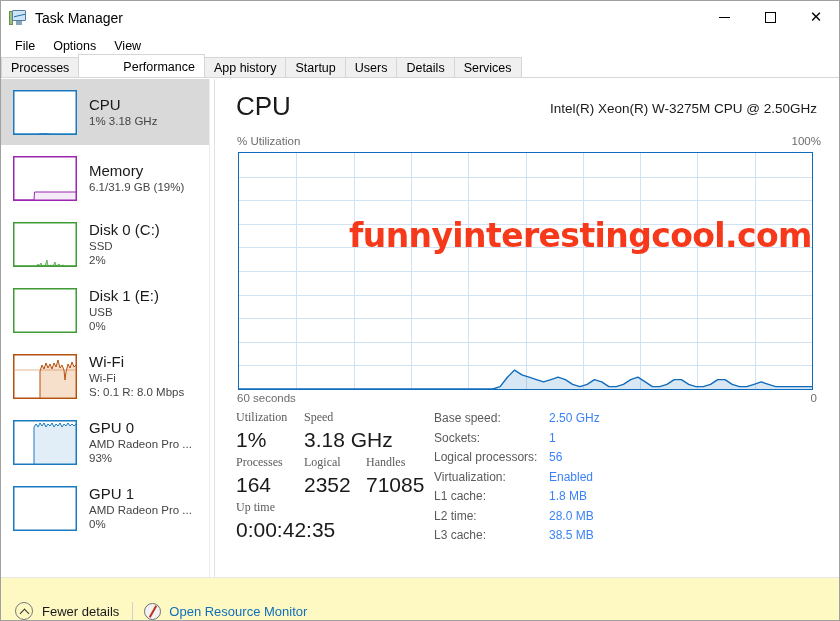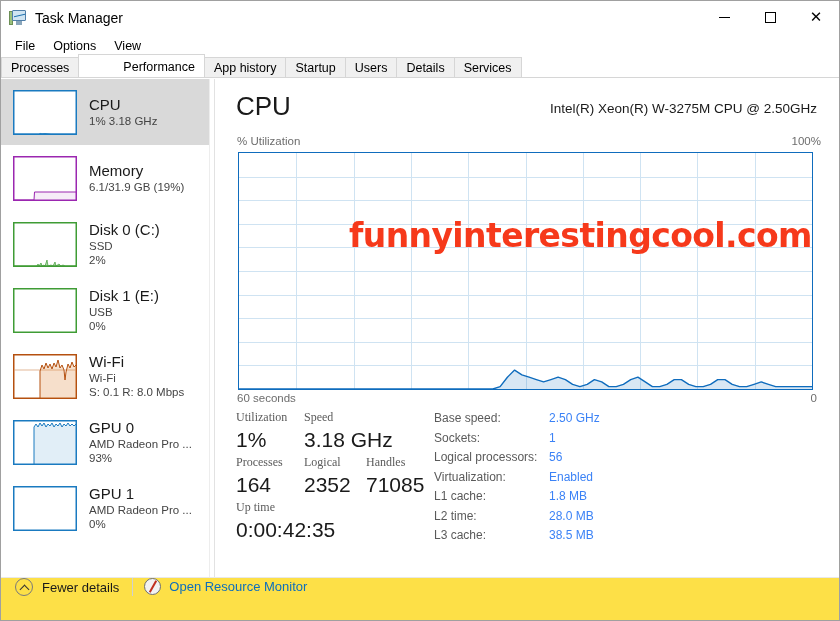--- a/index.html
+++ b/index.html
@@ -231,23 +231,23 @@
     width: 220px;
   }
   .sr-row { display: flex; line-height: 19.5px; }
   .sr-key { width: 115px; font-size: 12px; color: #5a5a5a; }
   .sr-val { font-size: 12px; color: #3b82f6; }
 
   
   .statusbar {
     position: absolute; left: 0; bottom: 0;
     width: 838px; height: 43px;
-    background: #fde047;
+    background: #fef9c3;
     border-top: 1px solid #e8e8e8;
-    display: flex; align-items: flex-start;
+    display: flex; align-items: flex-end;
   }
   .fewer {
     display: flex; align-items: center;
     margin-left: 14px;
   }
   .chev-circle {
     width: 18px; height: 18px;
     border: 1px solid #7a7a7a;
     border-radius: 50%;
     position: relative;

